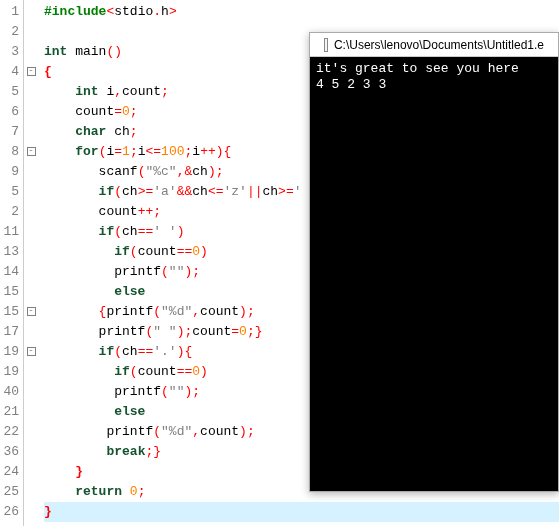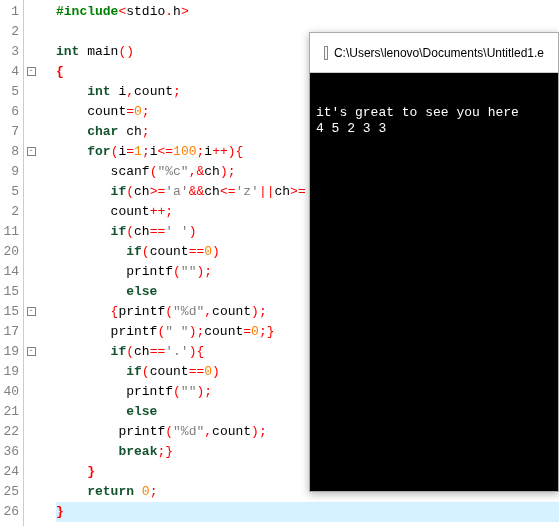--- a/index.html
+++ b/index.html
@@ -51,21 +51,21 @@
     font-size: 9px;
     text-align: center;
     vertical-align: middle;
   }
   .code {
     flex: 1;
     padding: 2px 0 2px 6px;
     white-space: pre;
     line-height: 20px;
   }
-  .code .row { height: 20px; margin-left: 12px; }
+  .code .row { height: 20px; }
   .hl-cursor { background: #d6f1ff; display: inline-block; min-width: 100%; }
   .kw { color: #14532d; font-weight: bold; }
   .pp { color: #008000; font-weight: bold; }
   .str { color: #808080; }
   .num { color: #ff8000; }
   .op { color: #ff0000; }
   .fn { color: #000; }
   .brace { color: #ff0000; font-weight: bold; }
   .plain { color: #000; }
 
@@ -73,21 +73,21 @@
     position: absolute;
     left: 309px;
     top: 32px;
     width: 250px;
     height: 460px;
     border: 1px solid #aaa;
     background: #000;
     box-shadow: 0 2px 8px rgba(0,0,0,0.3);
   }
   .console-titlebar {
-    height: 40px;
+    height: 24px;
     background: #fff;
     border-bottom: 1px solid #ccc;
     display: flex;
     align-items: center;
     padding: 0 14px;
     font-family: "Segoe UI", Tahoma, sans-serif;
     font-size: 12px;
     color: #000;
     overflow: hidden;
     white-space: nowrap;
@@ -99,41 +99,40 @@
     display: inline-block;
     background: #f4f4f4;
   }
   .console-body {
     padding: 4px 6px;
     color: #fff;
     font-family: Consolas, "Courier New", monospace;
     font-size: 13px;
     line-height: 16px;
     white-space: pre;
-    margin-top: 28px;
   }
 </style>
 </head>
 <body>
 
 <div class="editor">
   <div class="gutter" id="gutter">
       <div class="ln">1</div>
       <div class="ln">2</div>
       <div class="ln">3</div>
       <div class="ln">4</div>
       <div class="ln">5</div>
       <div class="ln">6</div>
       <div class="ln">7</div>
       <div class="ln">8</div>
       <div class="ln">9</div>
       <div class="ln">5</div>
       <div class="ln">2</div>
       <div class="ln">11</div>
-      <div class="ln">20</div>
+      <div class="ln">13</div>
       <div class="ln">14</div>
       <div class="ln">15</div>
       <div class="ln">15</div>
       <div class="ln">17</div>
       <div class="ln">19</div>
       <div class="ln">19</div>
       <div class="ln">40</div>
       <div class="ln">21</div>
       <div class="ln">22</div>
       <div class="ln">36</div>

